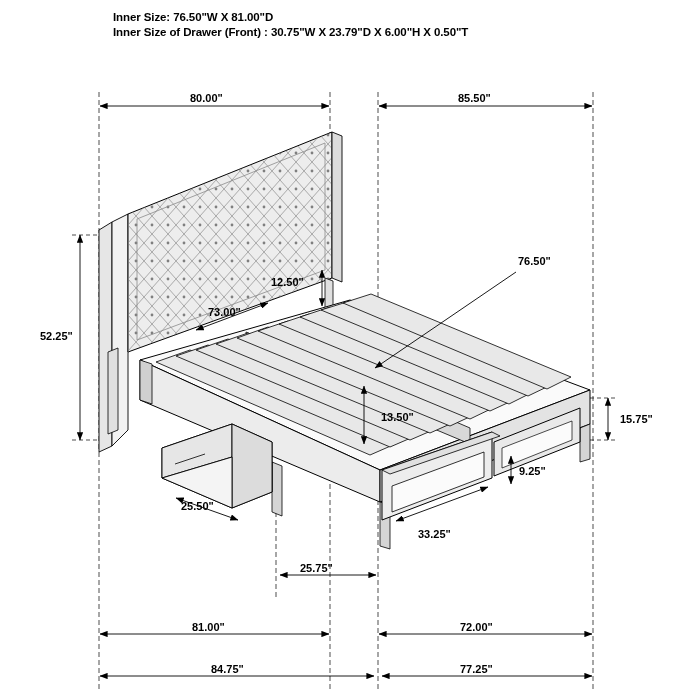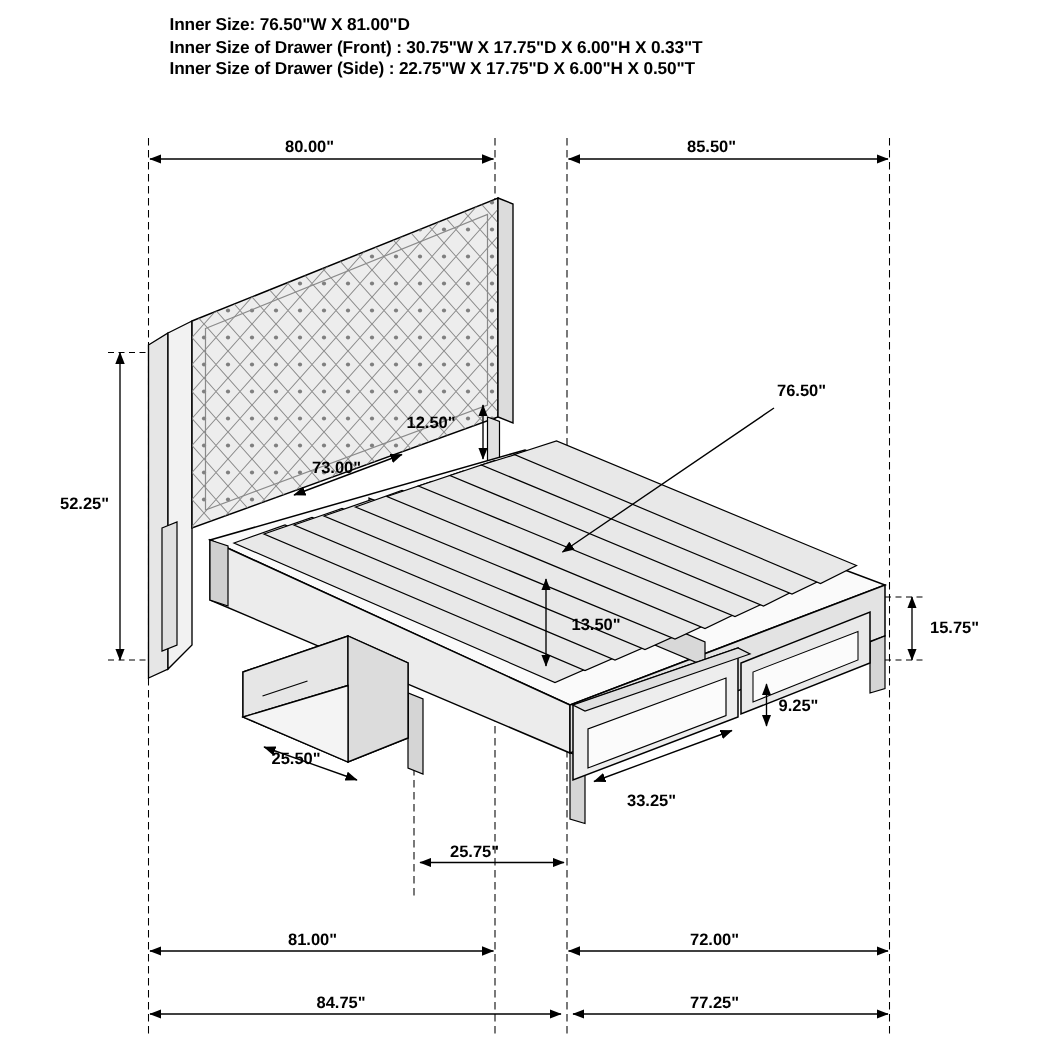--- a/index.html
+++ b/index.html
@@ -29,22 +29,21 @@
   }
   svg{position:absolute;left:0;top:0;width:700px;height:700px;}
 </style>
 </head>
 <body>
 
 <div id="diagram-root">
 
   <div class="spec-block">
     <div>Inner Size: 76.50"W X 81.00"D</div>
-    <div>Inner Size of Drawer (Front) : 30.75"W X 17.75"D X 6.00"H X 0.33"T</div>
-    <div>Inner Size of Drawer (Side) : 22.75"W X 17.75"D X 6.00"H X 0.50"T</div>
+    <div>Inner Size of Drawer (Front) : 30.75"W X 23.79"D X 6.00"H X 0.50"T</div>
   </div>
 
   <svg viewBox="0 0 700 700">
     <defs>
       <marker id="ah" markerWidth="9" markerHeight="7" refX="8.5" refY="3.5" orient="auto">
         <polygon points="0,0 9,3.5 0,7" fill="#000"></polygon>
       </marker>
       <marker id="ahs" markerWidth="9" markerHeight="7" refX="0.5" refY="3.5" orient="auto">
         <polygon points="9,0 0,3.5 9,7" fill="#000"></polygon>
       </marker>

